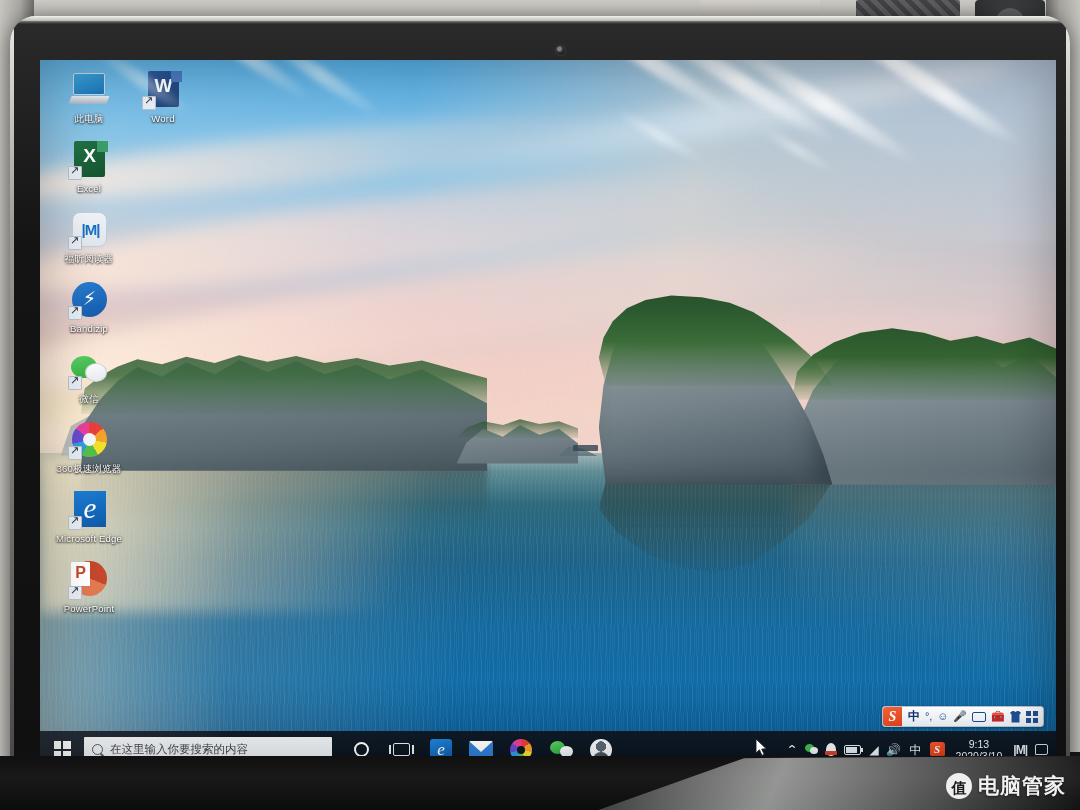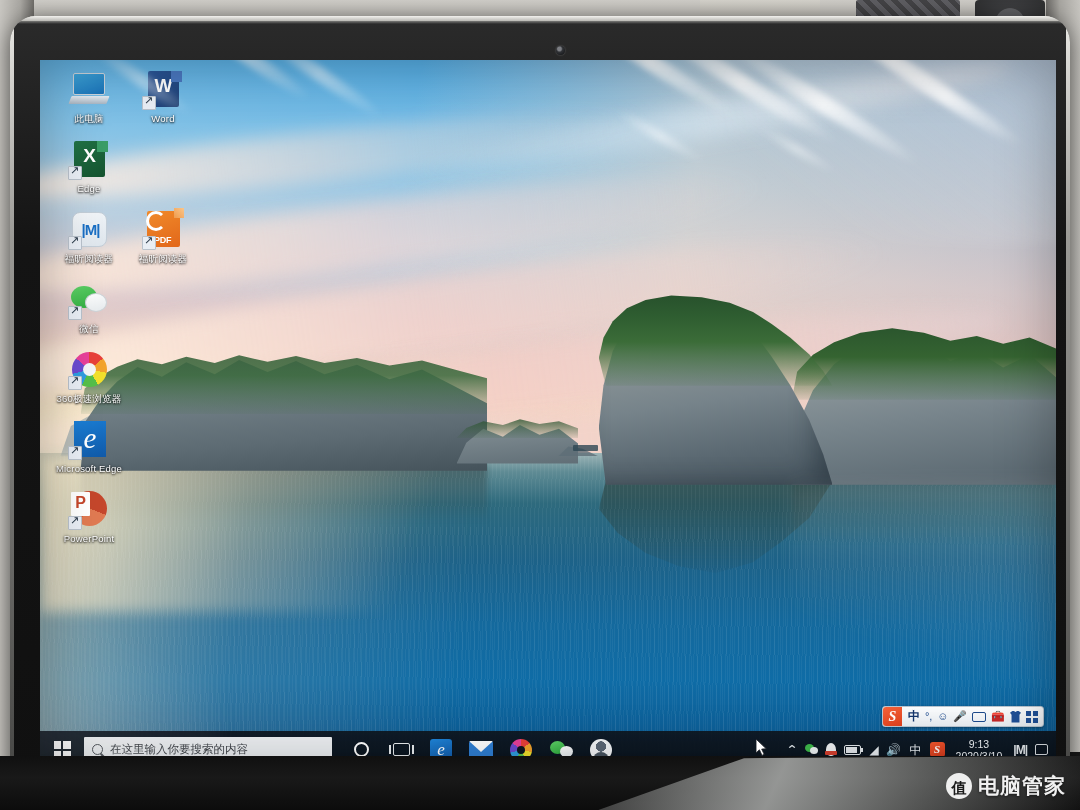--- a/index.html
+++ b/index.html
@@ -387,49 +387,49 @@
         </div>
 
         <div class="ic-row">
           <div class="ic-col">
             <div class="dicon">
               <div class="glyph">
                 <div class="a-excel"></div>
                   <div class="a-excel-tab"></div>
                 <div class="shortcut"></div>
               </div>
-              <div class="lbl">Edge</div>
+              <div class="lbl">Excel</div>
             </div>
           </div>
         </div>
 
         <div class="ic-row">
           <div class="ic-col">
             <div class="dicon">
               <div class="glyph">
                 <div class="a-mgr"></div>
                 <div class="shortcut"></div>
               </div>
               <div class="lbl">福昕阅读器</div>
             </div>
           </div>
-          <div class="ic-col">
-            <div class="dicon">
-              <div class="glyph">
-                <div class="a-pdf"></div>
-                  <div class="a-pdf-fold"></div>
-                  <div class="a-pdf-g"></div>
-                <div class="a-pdf-t">PDF</div>
-                <div class="shortcut"></div>
-              </div>
-              <div class="lbl">福昕阅读器</div>
-            </div>
-          </div>
-        </div>
-
+        </div>
+
+        <div class="ic-row">
+          <div class="ic-col">
+            <div class="dicon">
+              <div class="glyph">
+                <div class="a-bz"></div>
+                <div class="shortcut"></div>
+              </div>
+              <div class="lbl">Bandizip</div>
+            </div>
+          </div>
+          <div class="ic-col"></div>
+        </div>
 
 
         <div class="ic-row">
           <div class="ic-col">
             <div class="dicon">
               <div class="glyph">
                 <div class="a-wx"></div>
                   <div class="a-wx2"></div>
                 <div class="shortcut"></div>
               </div>

